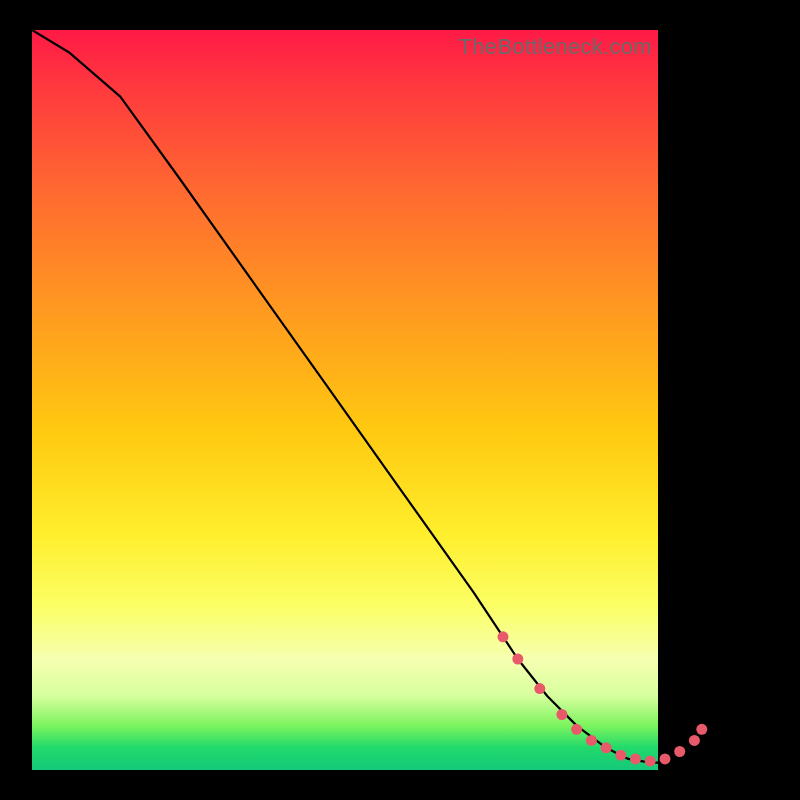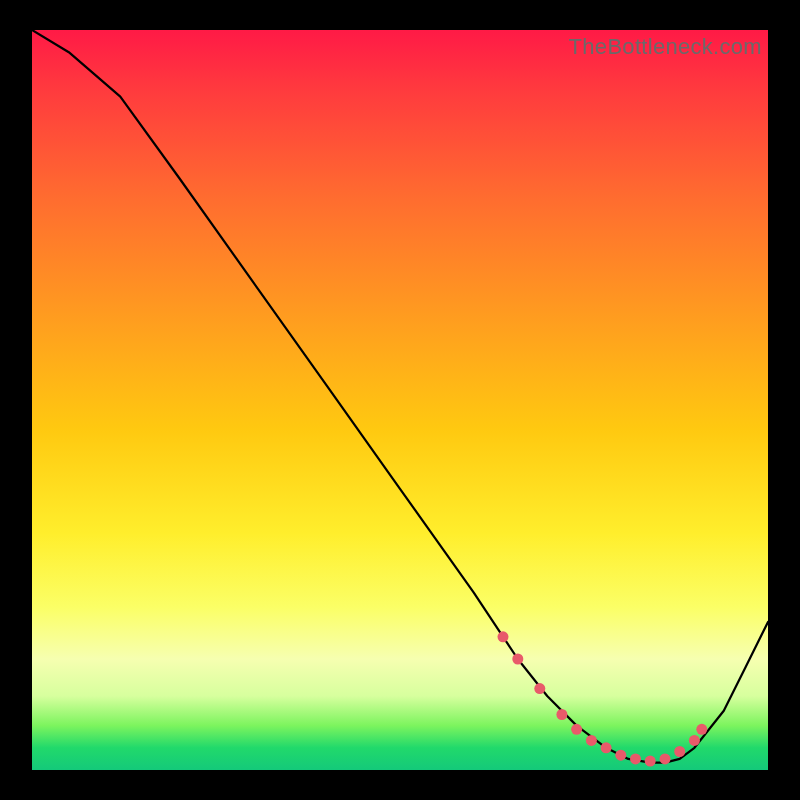--- a/index.html
+++ b/index.html
@@ -8,36 +8,37 @@
     width: 800px;
     height: 800px;
     background: #000;
     overflow: hidden;
     font-family: Arial, Helvetica, sans-serif;
   }
   .frame {
     position: absolute;
     left: 32px;
     top: 30px;
-    width: 736px;
+    width: 584px;
     height: 740px;
     background: linear-gradient(to bottom,
        #ff1a46   0%,
        #ff3a3e   8%,
        #ff6a30  22%,
        #ff9a20  38%,
        #ffc910  54%,
        #ffee2c  68%,
        #fbff66  78%,
        #f6ffb0  85%,
        #d7ff9e  90%,
        #7cf45e  94%,
        #21d96b  97%,
        #14c97a 100%
     );
+    padding-left: 42px;
   }
   .watermark {
     position: absolute;
     right: 6px;
     top: 4px;
     color: #6a6a6a;
     font-size: 22px;
     font-weight: 500;
     letter-spacing: 0.3px;
     user-select: none;

